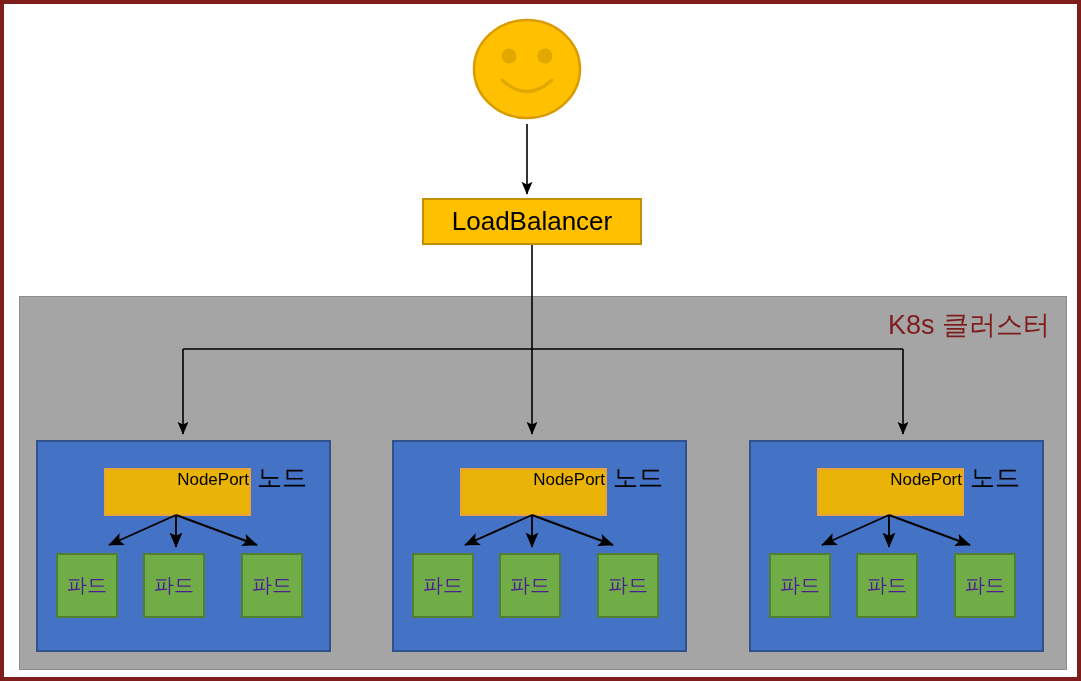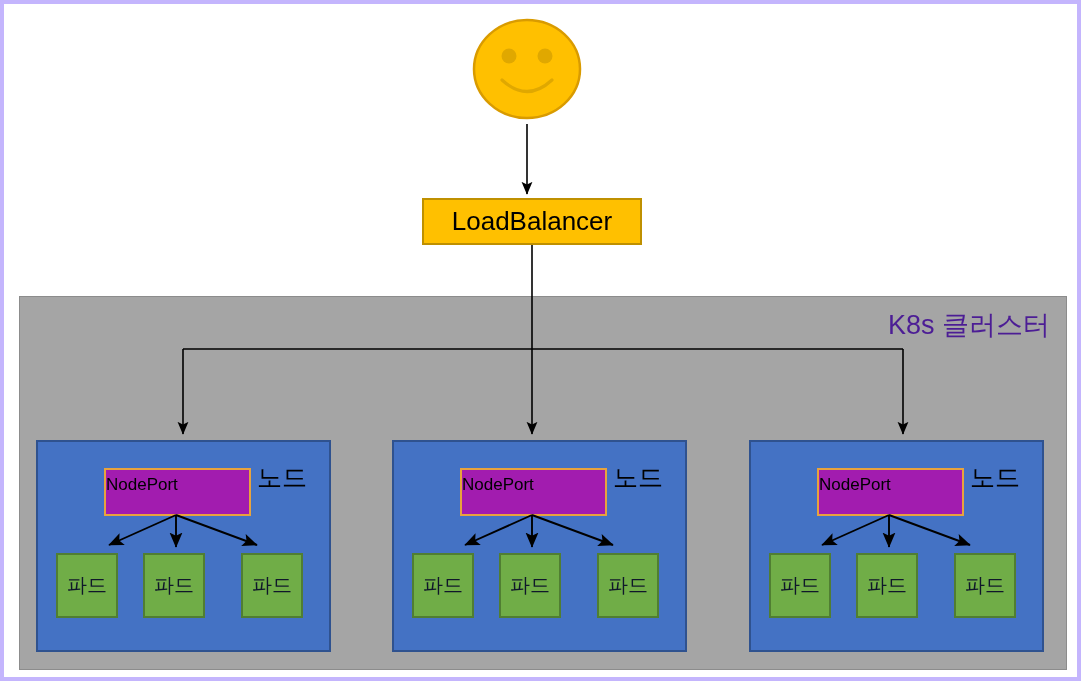--- a/index.html
+++ b/index.html
@@ -8,21 +8,21 @@
     background: #ffffff;
   }
   body {
     font-family: "Liberation Sans", "DejaVu Sans", sans-serif;
   }
   #canvas {
     position: relative;
     width: 1081px;
     height: 681px;
     background: #ffffff;
-    border: 4px solid #c4b5fd;
+    border: 4px solid #7f1d1d;
     box-sizing: border-box;
     overflow: hidden;
   }
   #svg-layer {
     position: absolute;
     left: 0;
     top: 0;
     width: 1081px;
     height: 681px;
     pointer-events: none;
@@ -64,21 +64,21 @@
     height: 374px;
     background: #A5A5A5;
     border: 1px solid #8C8C8C;
     box-sizing: border-box;
   }
   .cluster-label {
     position: absolute;
     right: 16px;
     top: 10px;
     font-size: 27px;
-    color: #4c1d95;
+    color: #7f1d1d;
     white-space: nowrap;
   }
 
   
   .node-box {
     position: absolute;
     top: 436px;
     width: 295px;
     height: 212px;
     background: #4472C4;
@@ -99,45 +99,44 @@
     margin-left: 28px;
   }
 
   
   .nodeport-box {
     position: absolute;
     left: 66px;
     top: 26px;
     width: 147px;
     height: 48px;
-    background: #a21caf;
+    background: #eab308;
     border: 2px solid #E8A33D;
     box-sizing: border-box;
     display: flex;
     align-items: flex-start;
-    justify-content: flex-start;
-    padding-top: 5px;
+    justify-content: flex-end;
     font-size: 17px;
     color: #000000;
   }
 
   
   .pod-box {
     position: absolute;
     top: 111px;
     width: 62px;
     height: 65px;
     background: #70AD47;
     border: 2px solid #507E32;
     box-sizing: border-box;
     display: flex;
     align-items: center;
     justify-content: center;
     font-size: 20px;
-    color: #0f172a;
+    color: #4c1d95;
   }
   .pod-0 { left: 18px; }
   .pod-1 { left: 105px; }
   .pod-2 { left: 203px; }
 </style>
 </head>
 <body>
 
 <div id="canvas">
 

